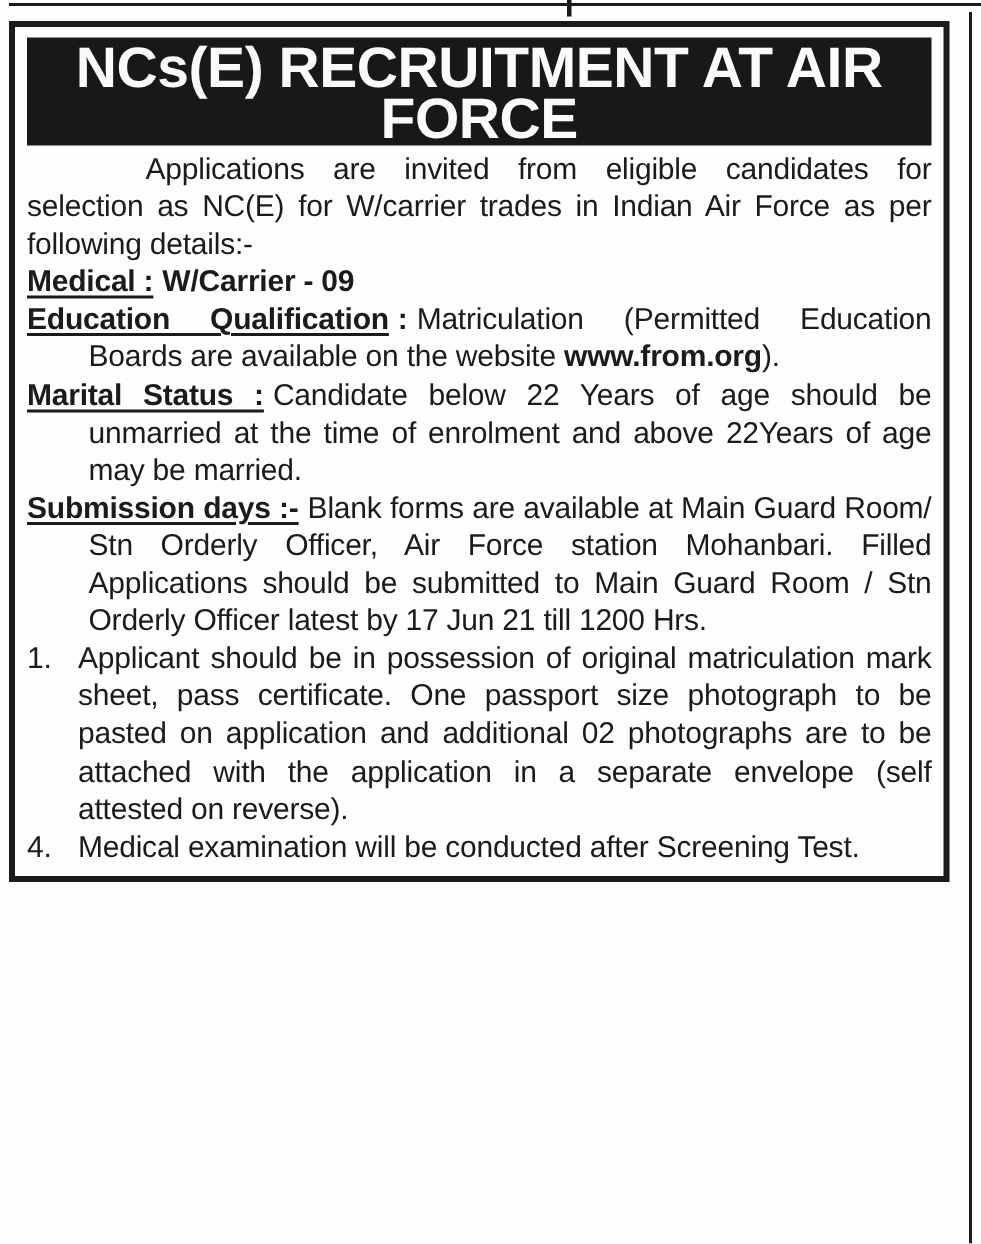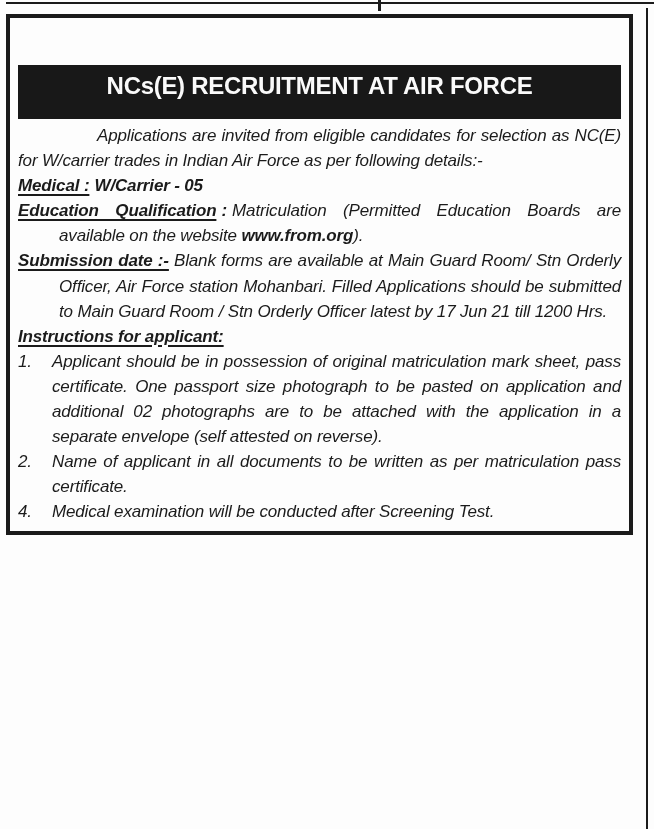--- a/index.html
+++ b/index.html
@@ -34,34 +34,32 @@
     box-sizing:border-box;
     border:4px solid var(--ink);
     background:var(--paper);
     padding:7px 8px 6px 8px;
   }
   .banner{
     background:var(--title_bg);
     color:var(--title_fg);
     text-align:center;
     font-weight:700;
-    font-size:24px;
+    font-size:38px;
     line-height:34px;
-    padding:4px 2px 16px 2px;
+    padding:4px 2px 0 2px;
     letter-spacing:-0.3px;
     margin-bottom:4px;
-    margin-top:40px;
   }
   p{
     margin:0;
-    font-size:17px;
+    font-size:20px;
     line-height:25.1px;
     text-align:justify;
     letter-spacing:-0.15px;
-    font-style:italic;
   }
   .intro{text-indent:79px;}
   .hang{padding-left:41px;text-indent:-41px;}
   .lbl{
     font-weight:700;
     text-decoration:underline;
     text-decoration-thickness:2px;
     text-underline-offset:2.5px;
     margin-right:0.3em;
   }
@@ -78,30 +76,29 @@
 <div class="rule-right"></div>
 
 <div class="ad">
 
   <div class="banner">
     <div>NCs(E) RECRUITMENT AT AIR FORCE</div>
   </div>
 
   <p class="intro">Applications are invited from eligible candidates for selection as NC(E) for W/carrier trades in Indian Air Force as per following details:-</p>
 
-  <p class="sec"><span class="lbl">Medical :</span><span class="b">W/Carrier - 05</span></p>
+  <p class="sec"><span class="lbl">Medical :</span><span class="b">W/Carrier - 09</span></p>
 
 
   <p class="sec hang"><span class="lbl">Education Qualification</span><span class="colon">:</span><span>Matriculation (Permitted Education Boards are available on the website </span><span class="b">www.from.org</span><span>).</span></p>
 
+  <p class="sec hang"><span class="lbl">Marital Status :</span><span>Candidate below 22 Years of age should be unmarried at the time of enrolment and above 22Years of age may be married.</span></p>
 
-  <p class="sec hang"><span class="lbl">Submission date :-</span><span>Blank forms are available at Main Guard Room/ Stn Orderly Officer, Air Force station Mohanbari. Filled Applications should be submitted to Main Guard Room / Stn Orderly Officer latest by 17 Jun 21 till 1200 Hrs.</span></p>
+  <p class="sec hang"><span class="lbl">Submission days :-</span><span>Blank forms are available at Main Guard Room/ Stn Orderly Officer, Air Force station Mohanbari. Filled Applications should be submitted to Main Guard Room / Stn Orderly Officer latest by 17 Jun 21 till 1200 Hrs.</span></p>
 
-  <p class="sec"><span class="lbl">Instructions for applicant:</span></p>
 
   <p class="item"><span class="num">1.</span><span>Applicant should be in possession of original matriculation mark sheet, pass certificate. One passport size photograph to be pasted on application and additional 02 photographs are to be attached with the application in a separate envelope (self attested on reverse).</span></p>
 
-  <p class="item"><span class="num">2.</span><span>Name of applicant in all documents to be written as per matriculation pass certificate.</span></p>
 
 
   <p class="item"><span class="num">4.</span><span>Medical examination will be conducted after Screening Test.</span></p>
 
 </div>
 
 </body></html>

